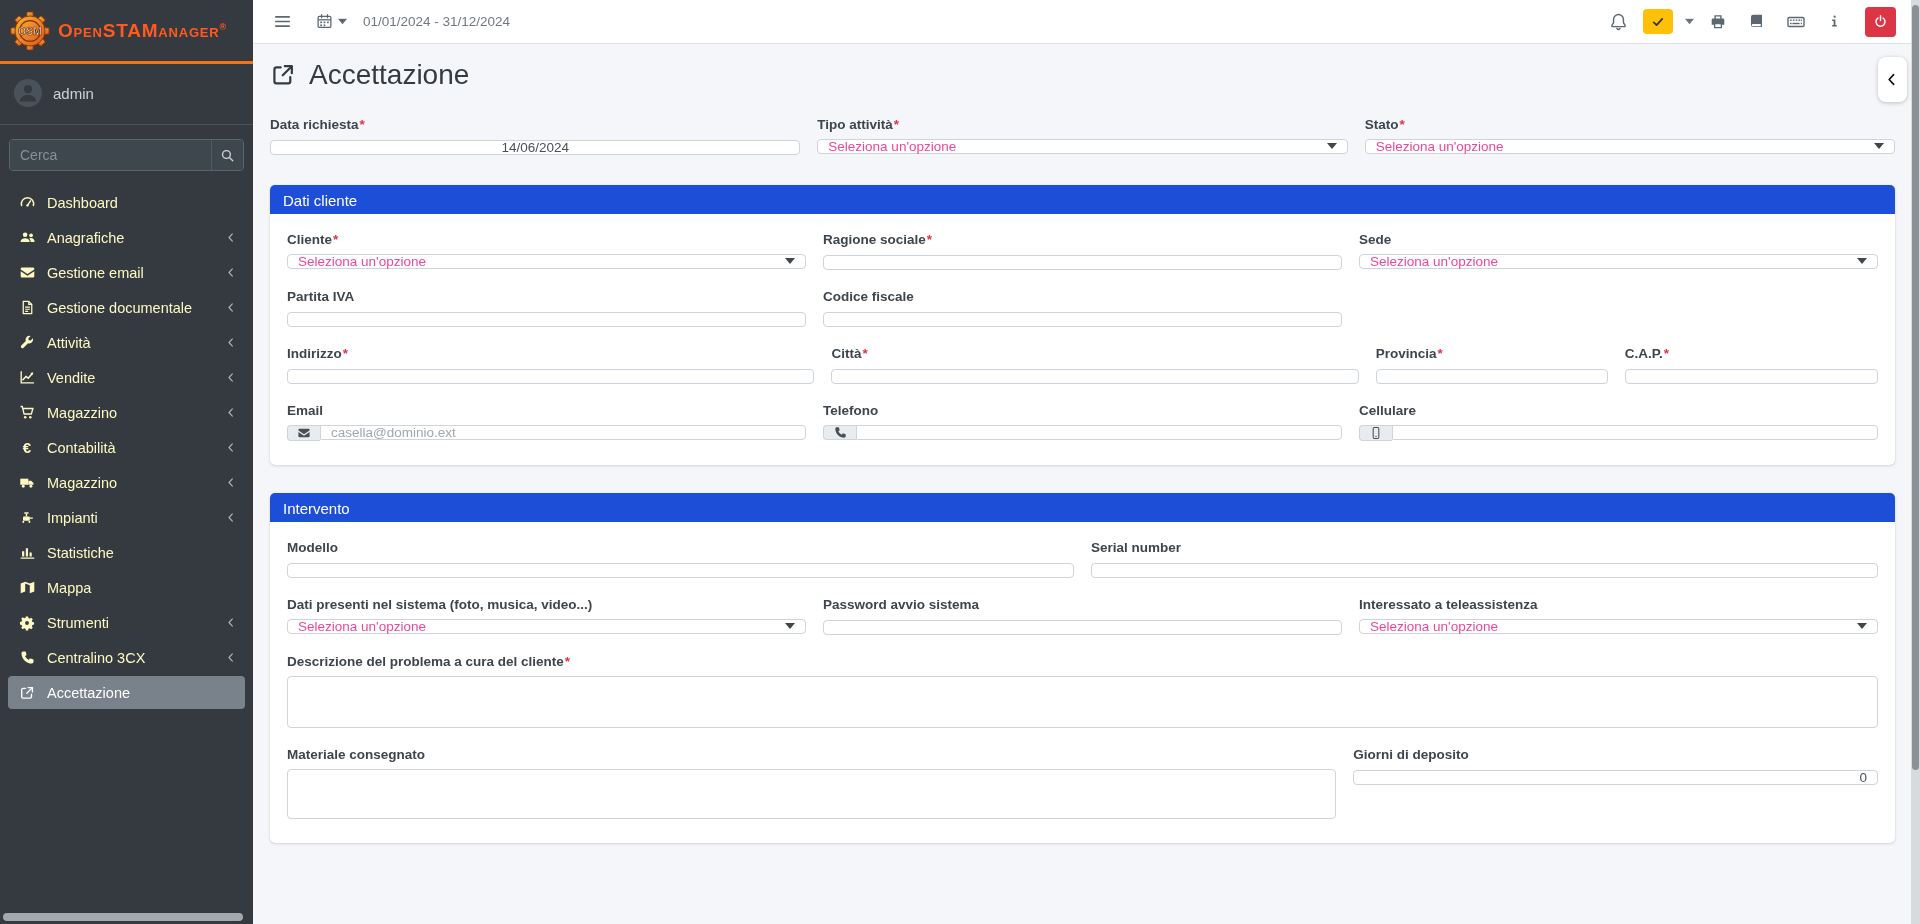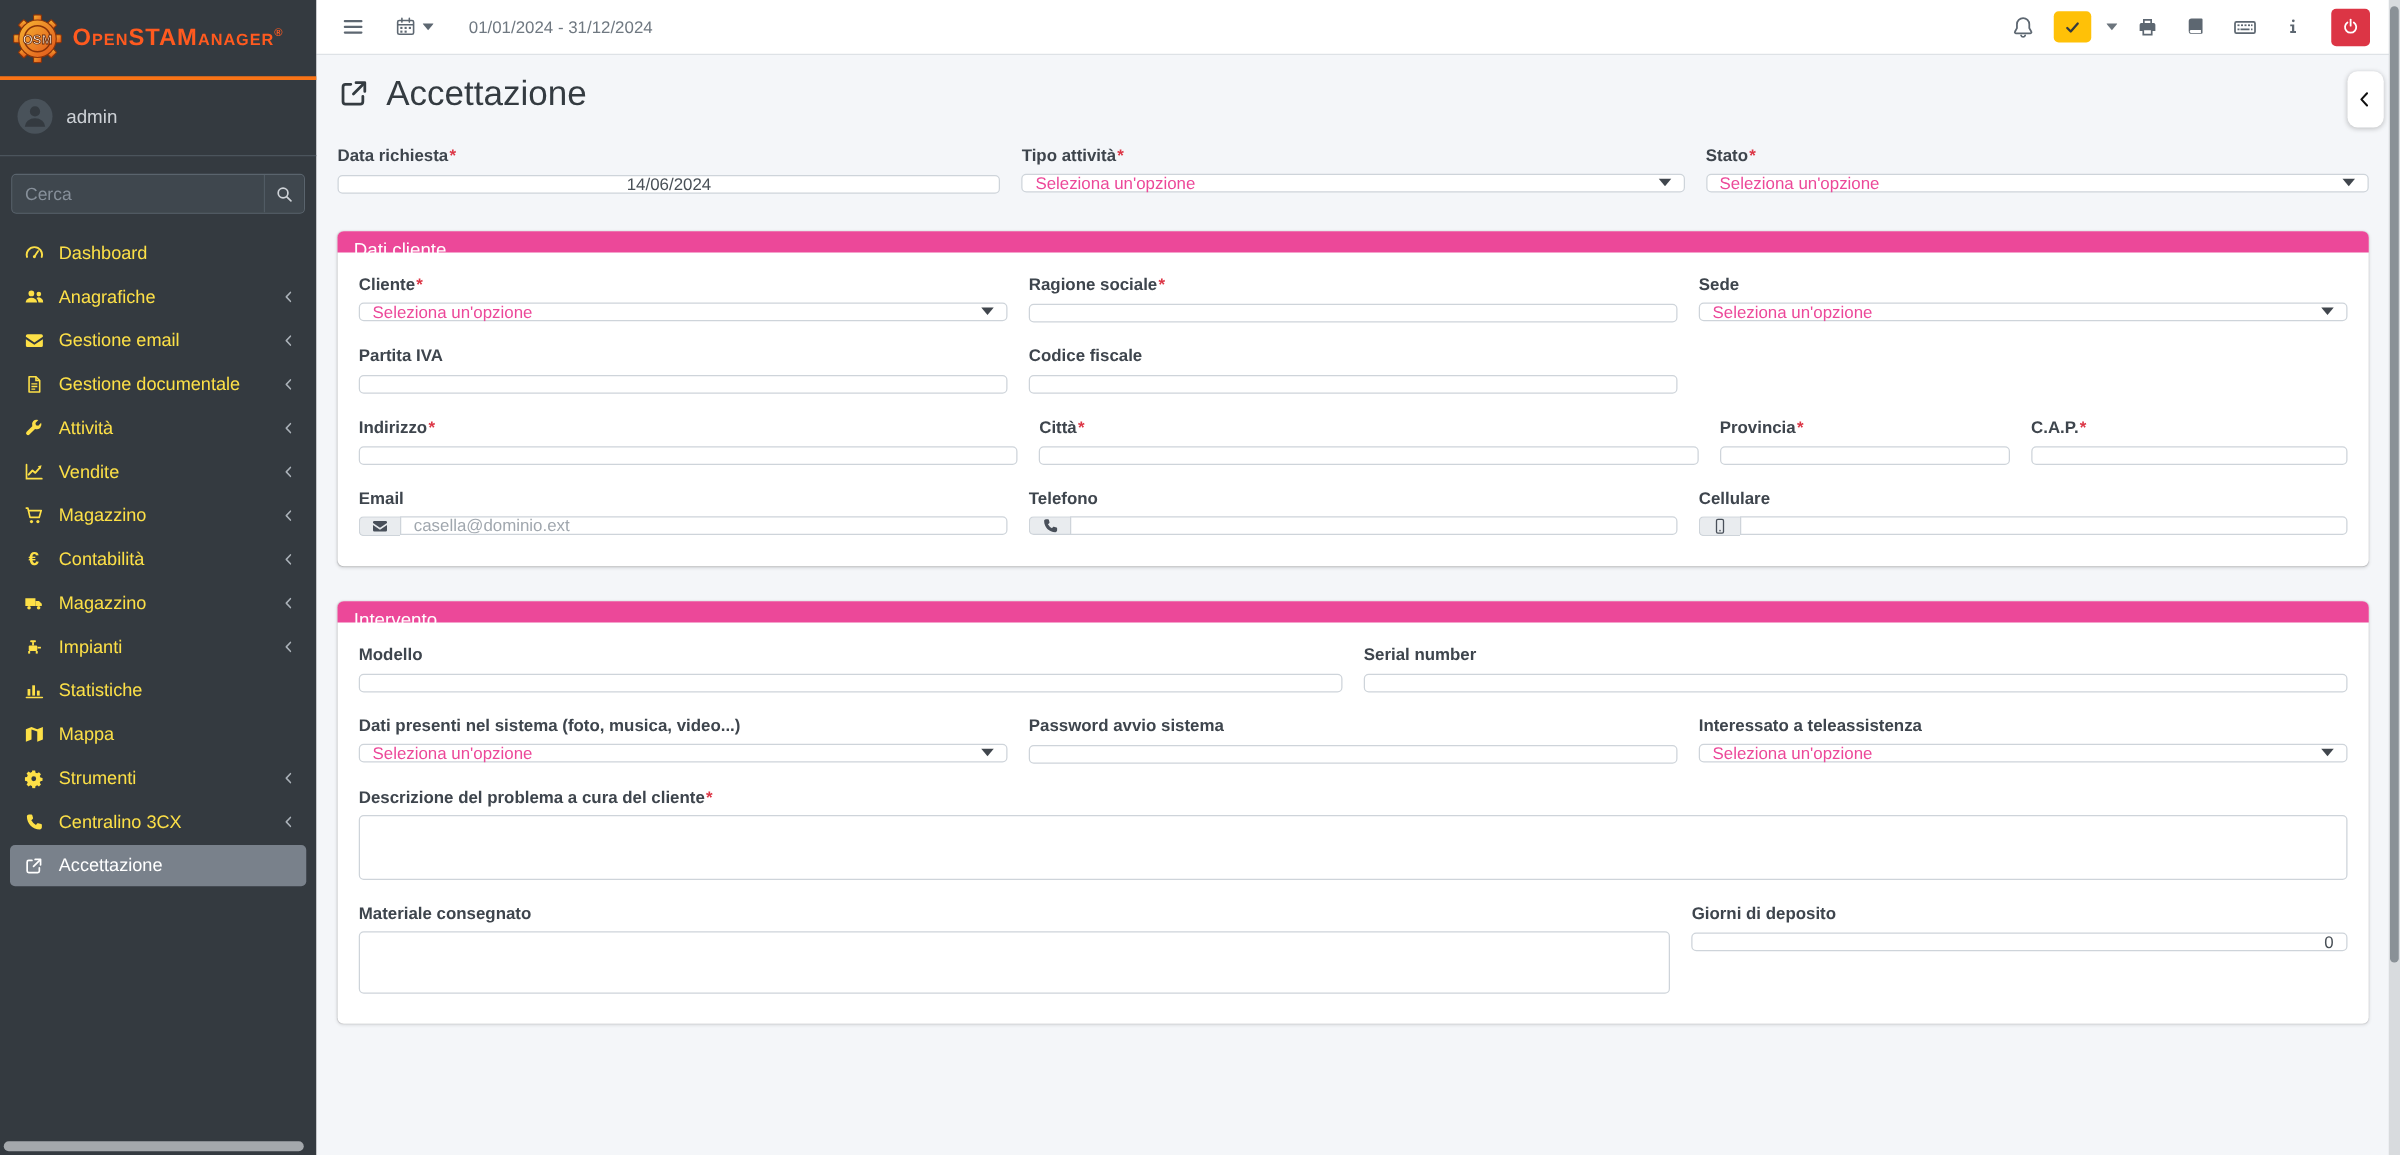--- a/index.html
+++ b/index.html
@@ -13,35 +13,35 @@
   .brand-name { color:#ff5a1f; font-weight:700; font-size:19px; letter-spacing:.8px; font-variant:small-caps; white-space:nowrap; }
   .brand-reg { color:#ff5a1f; font-size:9px; vertical-align:super; }
   .user-panel { display:flex; align-items:center; gap:11px; padding:15px 14px 17px; border-bottom:1px solid #4b545c; }
   .avatar { width:28px; height:28px; border-radius:50%; background:#49525a; color:#343a40; display:flex; align-items:center; justify-content:center; overflow:hidden; }
   .user-name { font-size:15px; color:#cdd1d6; }
   .sidebar-search { margin:14px 9px 4px; display:flex; border:1px solid #5a646d; border-radius:4px; overflow:hidden; height:32px; }
   .sidebar-search input { flex:1; background:#3f474e; border:none; outline:none; color:#c2c7d0; padding:0 10px; font-size:14px; font-family:inherit; }
   .sidebar-search input::placeholder { color:#87909a; }
   .search-btn { width:40px; background:#3f474e; border:none; border-left:1px solid #515b64; color:#cfd3d8; display:flex; align-items:center; justify-content:center; cursor:pointer; }
   .menu { padding:10px 0 0; }
-  .menu-item { display:flex; align-items:center; height:35px; padding:0 16px; font-size:14.5px; color:#fde047; cursor:pointer; }
+  .menu-item { display:flex; align-items:center; height:35px; padding:0 16px; font-size:14.5px; color:#fef9c3; cursor:pointer; }
   .mi-icon { width:22px; margin-right:9px; display:flex; justify-content:center; align-items:center; }
   .mi-chevron { margin-left:auto; color:#aab1b8; display:flex; }
   .menu-item.active { background:#79818b; color:#fff; border-radius:4px; margin:1px 8px; padding:0 12px 0 8px; height:33px; }
   .menu-item.active .mi-icon { color:#fff; }
   .euro { font-size:15px; font-weight:600; line-height:1; }
   .h-scrollbar { position:absolute; left:3px; bottom:3px; width:240px; height:8px; border-radius:4px; background:#a4a8ac; }
 
   
   .main-col { flex:1; display:flex; flex-direction:column; position:relative; min-width:0; }
 
   
   .topbar { height:44px; background:#fff; border-bottom:1px solid #dee2e6; display:flex; align-items:center; padding:0 24px 0 10px; gap:4px; }
   .tb-btn { background:none; border:none; color:#5d6771; display:flex; align-items:center; gap:5px; padding:6px 10px; cursor:pointer; }
-  .date-range { color:#6f7881; font-size:13.5px; margin-left:14px; }
+  .date-range { color:#6f7881; font-size:13.5px; margin-left:2px; }
   .tb-spacer { flex:1; }
   .tb-right { display:flex; align-items:center; gap:9px; }
   .tb-ico { background:none; border:none; color:#5d6771; display:flex; align-items:center; padding:5px 6px; cursor:pointer; }
   .btn-check { background:#ffc107; border:none; border-radius:4px; width:30px; height:25px; display:flex; align-items:center; justify-content:center; color:#343a40; cursor:pointer; }
   .check-caret { color:#6c757d; display:flex; margin-left:3px; }
   .btn-power { background:#dc3545; border:none; border-radius:4px; width:31px; height:30px; display:flex; align-items:center; justify-content:center; color:#fff; margin-left:8px; cursor:pointer; }
 
   
   .content { flex:1; padding:8px 25px 0 17px; position:relative; overflow:hidden; }
   .page-title { display:flex; align-items:center; gap:13px; font-size:28px; font-weight:400; color:#343b41; margin:8px 0 26px; line-height:1.1; }
@@ -52,21 +52,21 @@
   .req { color:#dc3545; margin-left:1px; }
   .ctrl { width:100%; height:15px; border:1px solid #ced4da; border-radius:4px; background:#fff; font-size:13.5px; color:#495057; padding:0 10px; font-family:inherit; outline:none; }
   .ctrl::placeholder { color:#a0a7ae; }
   .center { text-align:center; }
   .num { text-align:right; }
   .fake-select { display:flex; align-items:center; justify-content:space-between; cursor:pointer; }
   .fake-select .ph { color:#ec4899; overflow:hidden; white-space:nowrap; }
   .caret { width:0; height:0; border-left:5px solid transparent; border-right:5px solid transparent; border-top:6px solid #40464d; flex:0 0 auto; margin-left:8px; }
 
   .panel { background:#fff; border-radius:5px; box-shadow:0 0 1px rgba(0,0,0,.18), 0 1px 3px rgba(0,0,0,.12); margin-bottom:28px; }
-  .panel-header { background:#ec4899; color:#fff; font-size:15px; padding:7px 13px; border-radius:5px 5px 0 0; height:17px; }
+  .panel-header { background:#1d4ed8; color:#fff; font-size:15px; padding:7px 13px; border-radius:5px 5px 0 0; height:29px; }
   .panel-body { padding:18px 17px 24px; }
   .grid3 { display:grid; grid-template-columns:1fr 1fr 1fr; gap:17px; }
   .grid2 { display:grid; grid-template-columns:1fr 1fr; gap:17px; }
   .grid-addr { display:grid; grid-template-columns:1fr 1fr .44fr .48fr; gap:17px; }
   .grid-mat { display:grid; grid-template-columns:2fr 1fr; gap:17px; }
   .form-row { margin-bottom:19px; }
   .form-row:last-child { margin-bottom:0; }
   .input-group { display:flex; }
   .addon { width:33px; flex:0 0 33px; background:#e9ecef; border:1px solid #ced4da; border-right:none; border-radius:4px 0 0 4px; display:flex; align-items:center; justify-content:center; color:#49505a; }
   .grouped { border-radius:0 4px 4px 0; }

